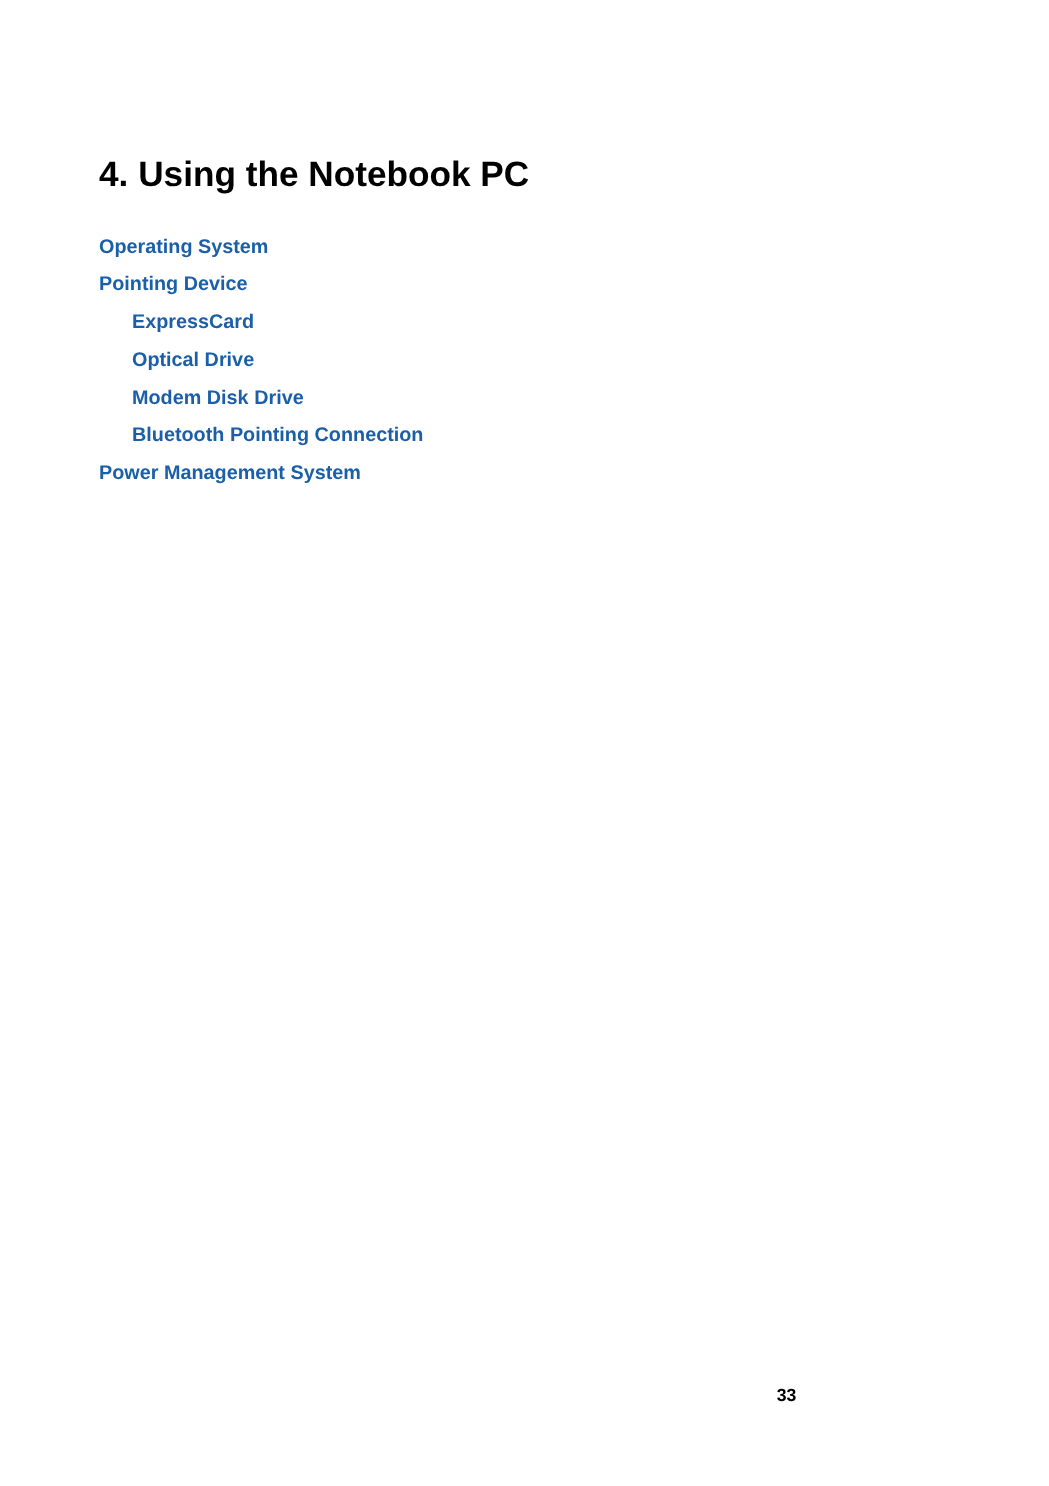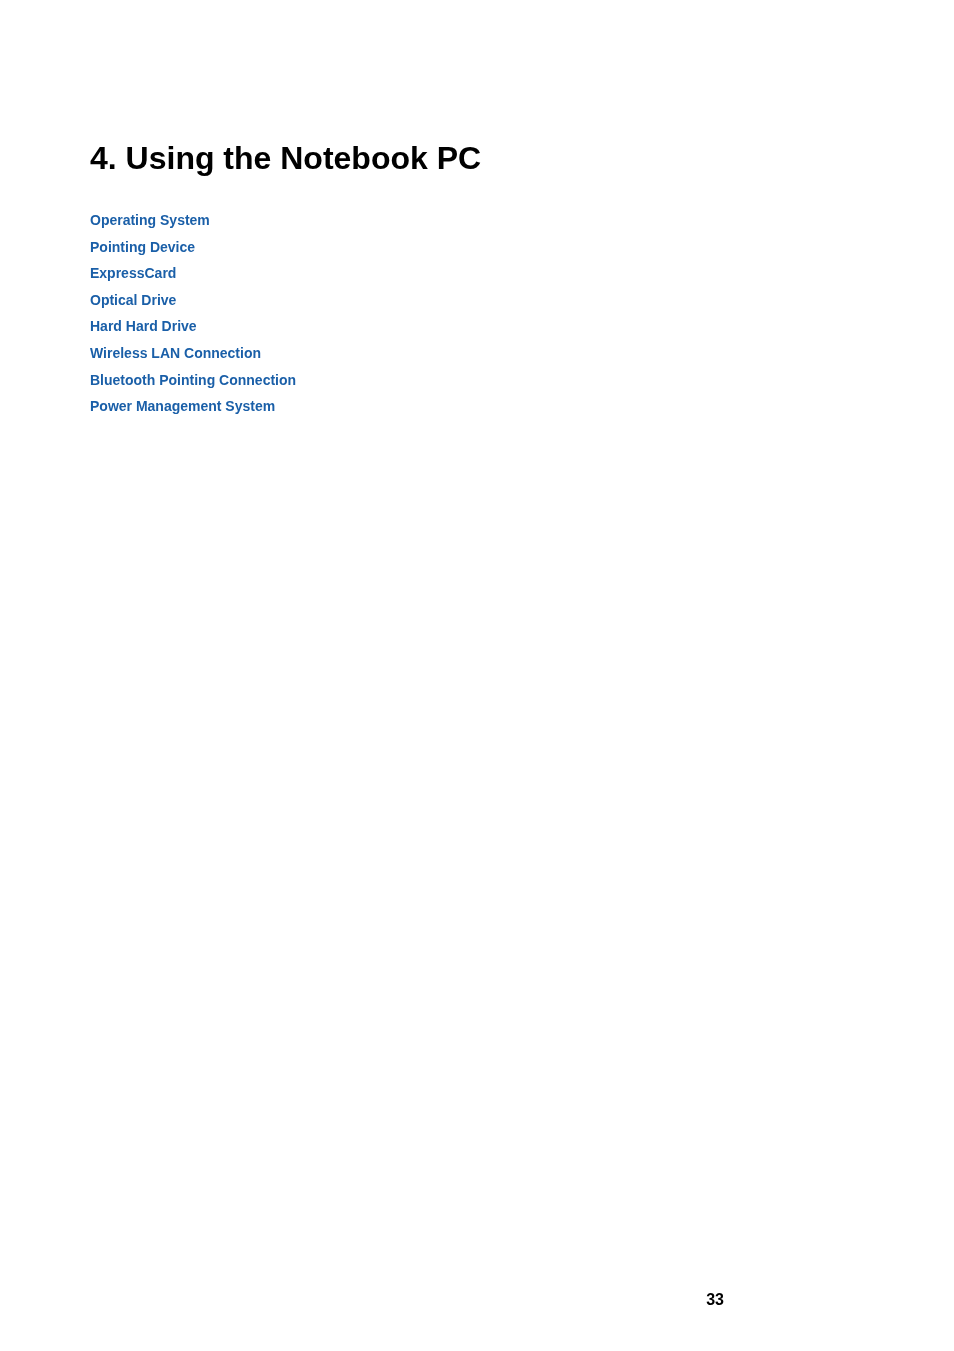--- a/index.html
+++ b/index.html
@@ -32,56 +32,56 @@
     }
 
     .toc-list {
       margin-top: 10px;
       display: flex;
       flex-direction: column;
       gap: 0px;
     }
 
     .toc-item {
-      font-size: 14px;
+      font-size: 18px;
       font-weight: bold;
       color: #1a5fa8;
       line-height: 1.9;
       cursor: pointer;
     }
 
     .toc-item.level-1 {
       margin-left: 0px;
     }
 
     .toc-item.level-2 {
+      margin-left: 30px;
     }
 
     .page-number {
       position: absolute;
-      bottom: 42px;
+      bottom: 72px;
       right: 90px;
       font-size: 16px;
       font-weight: bold;
       color: #000000;
     }
   </style>
 </head>
 <body>
 
 <div class="page-container">
 
   <h1 class="chapter-title">4. Using the Notebook PC</h1>
 
   <div class="toc-list">
   <div class="toc-item level-1">Operating System</div>
       <div class="toc-item level-1">Pointing Device</div>
       <div class="toc-item level-2">ExpressCard</div>
       <div class="toc-item level-2">Optical Drive</div>
-      <div class="toc-item level-2">Hard Hard Drive</div>
-      <div class="toc-item level-2">Wireless LAN Connection</div>
+      <div class="toc-item level-2">Modem Disk Drive</div>
       <div class="toc-item level-2">Bluetooth Pointing Connection</div>
       <div class="toc-item level-1">Power Management System</div>
     </div>
 
   <div class="page-number">33</div>
 
 </div>
 
 </body></html>

